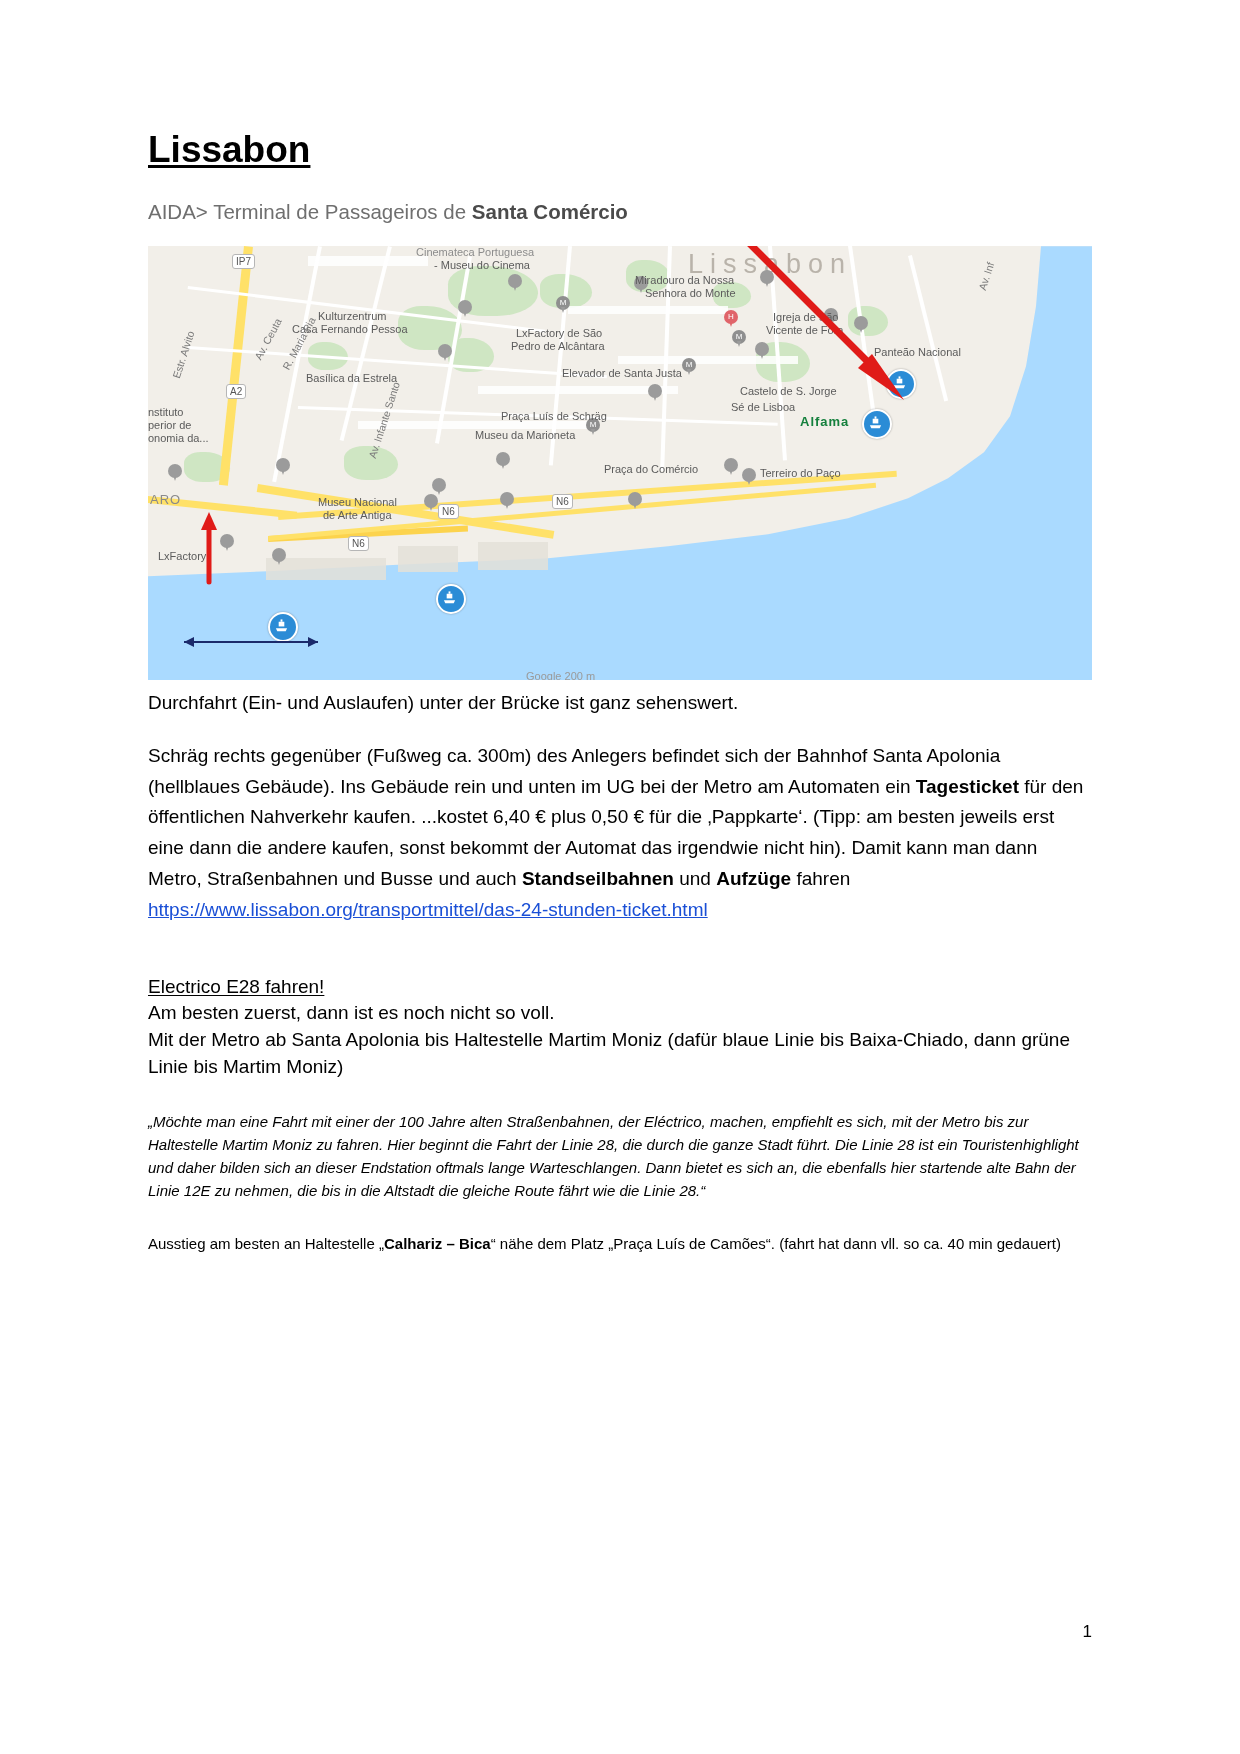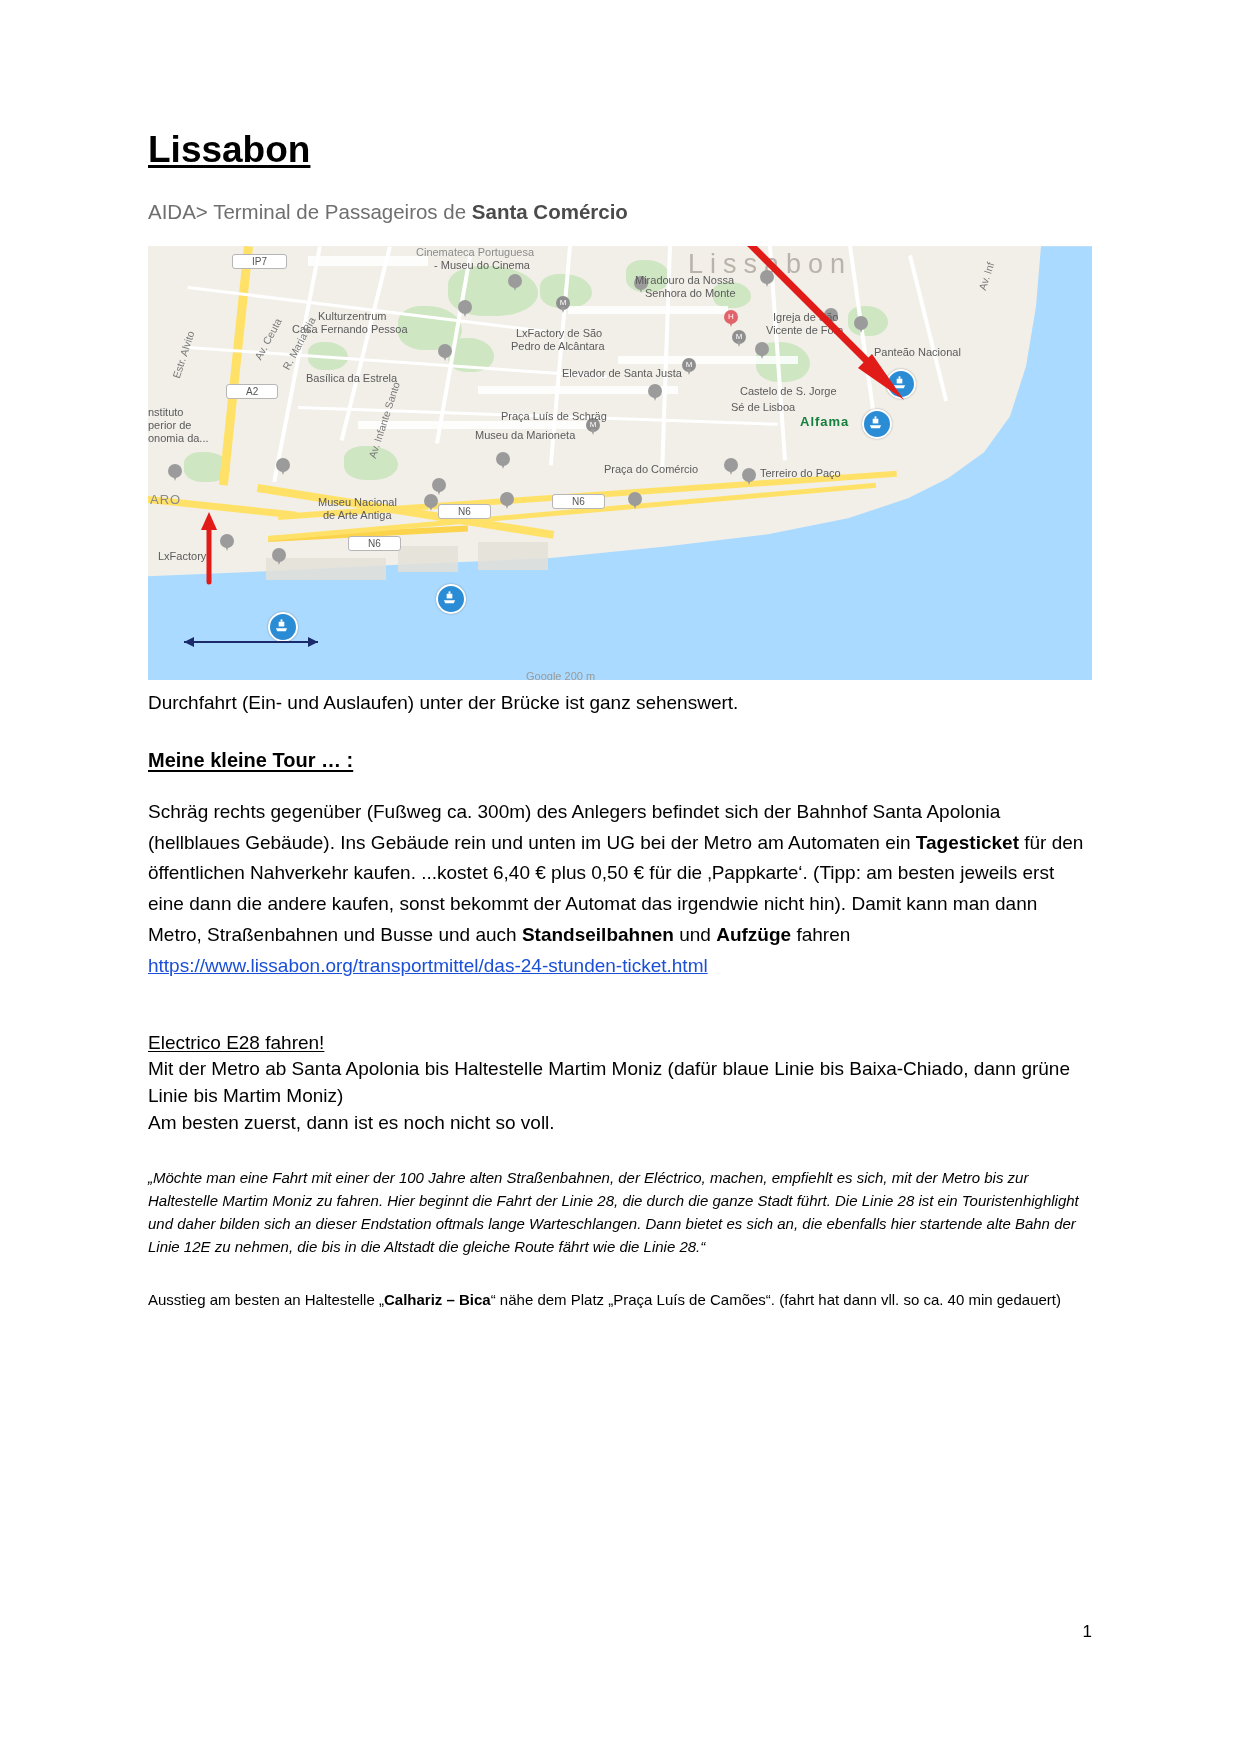--- a/index.html
+++ b/index.html
@@ -168,21 +168,21 @@
     box-shadow: 0 0 2px rgba(0,0,0,.35);
   }
   .boatpin svg { position: absolute; left: 4px; top: 4px; }
   .shield {
     position: absolute;
     background: #ffffff;
     border: 1px solid #b6b6b6;
     border-radius: 3px;
     font-size: 10px;
     line-height: 13px;
-    padding: 0 19px;
+    padding: 0 3px;
     color: #555;
     text-align: center;
   }
   .arrow-red {
     position: absolute;
     pointer-events: none;
   }
   .scale-line {
     position: absolute;
   }
@@ -416,31 +416,30 @@
       </svg>
     </div>
 
     <svg style="position:absolute;left:48px;top:378px;" width="26" height="78" viewBox="0 0 26 78">
       <line x1="13" y1="74" x2="13" y2="18" stroke="#e01b18" stroke-width="5" stroke-linecap="round"></line>
       <path d="M13 4 L21 22 L5 22 Z" fill="#e01b18"></path>
     </svg>
 
     <div class="caption">Durchfahrt (Ein- und Auslaufen) unter der Brücke ist ganz sehenswert.</div>
 
-    <h2 class="section">Meine kleine Tour … :</h2>
 
     <p class="para">
       <span>Schräg rechts gegenüber (Fußweg ca. 300m) des Anlegers befindet sich der Bahnhof Santa Apolonia (hellblaues Gebäude). Ins Gebäude rein und unten im UG bei der Metro am Automaten ein </span><b>Tagesticket</b><span> für den öffentlichen Nahverkehr kaufen. ...kostet 6,40 € plus 0,50 € für die ‚Pappkarte‘. (Tipp: am besten jeweils erst eine dann die andere kaufen, sonst bekommt der Automat das irgendwie nicht hin). Damit kann man dann Metro, Straßenbahnen und Busse und auch </span><b>Standseilbahnen</b><span> und </span><b>Aufzüge</b><span> fahren</span><br>
       <a class="link" href="#">https://www.lissabon.org/transportmittel/das-24-stunden-ticket.html</a>
     </p>
 
     <div class="block-tight">
       <div class="u">Electrico E28 fahren!</div>
+      <div>Am besten zuerst, dann ist es noch nicht so voll.</div>
       <div>Mit der Metro ab Santa Apolonia bis Haltestelle Martim Moniz (dafür blaue Linie bis Baixa-Chiado, dann grüne Linie bis Martim Moniz)</div>
-      <div>Am besten zuerst, dann ist es noch nicht so voll.</div>
     </div>
 
     <div class="quote">„Möchte man eine Fahrt mit einer der 100 Jahre alten Straßenbahnen, der Eléctrico, machen, empfiehlt es sich, mit der Metro bis zur Haltestelle Martim Moniz zu fahren. Hier beginnt die Fahrt der Linie 28, die durch die ganze Stadt führt. Die Linie 28 ist ein Touristenhighlight und daher bilden sich an dieser Endstation oftmals lange Warteschlangen. Dann bietet es sich an, die ebenfalls hier startende alte Bahn der Linie 12E zu nehmen, die bis in die Altstadt die gleiche Route fährt wie die Linie 28.“</div>
 
     <div class="closing">
       <span>Ausstieg am besten an Haltestelle „</span><b>Calhariz – Bica</b><span>“ nähe dem Platz „Praça Luís de Camões“. (fahrt hat dann vll. so ca. 40 min gedauert)</span>
     </div>
   </div>
 
   <div class="pagenum">1</div>

